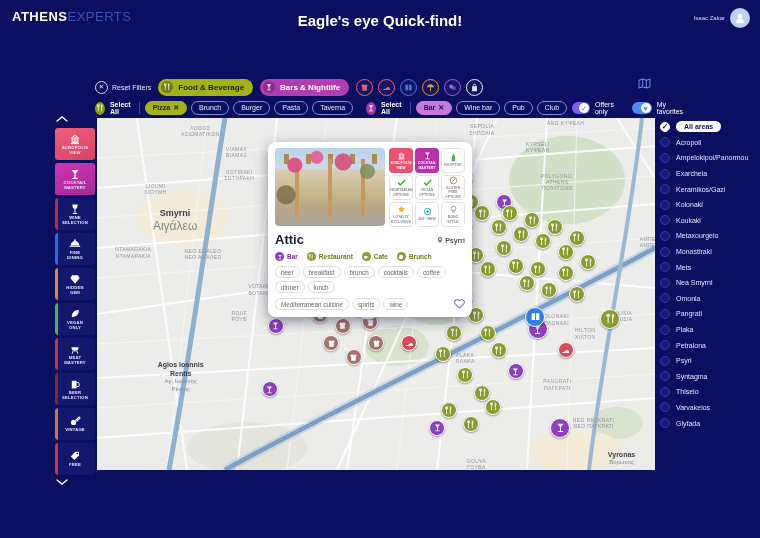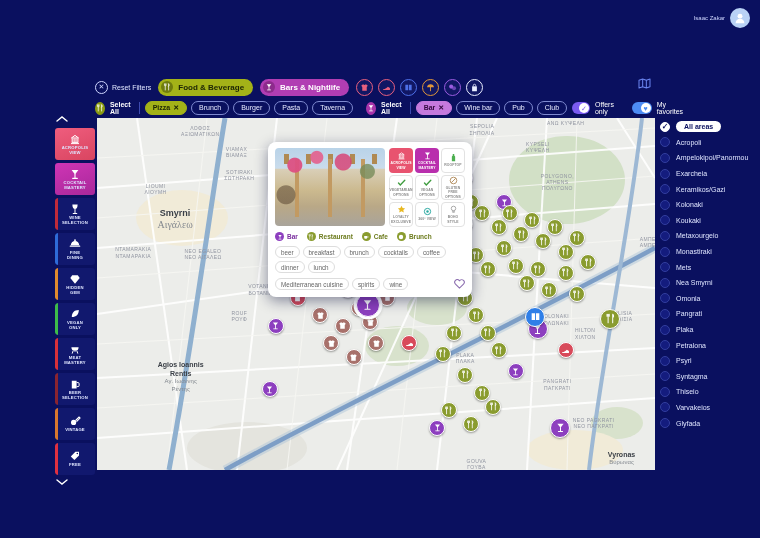--- a/index.html
+++ b/index.html
@@ -65,21 +65,21 @@
   .tile.active2{background:linear-gradient(160deg,#cf35b5,#a8289a);}
   .tile .ticon{color:#fff;}
 
   
   .map{position:absolute;left:97px;top:118px;width:558px;height:352px;background:#ecedea;overflow:hidden;}
   .map svg.base{position:absolute;inset:0;}
   .mlabel{position:absolute;transform:translate(-50%,0);text-align:center;color:#9094a0;font-size:5px;letter-spacing:.4px;line-height:1.25;white-space:nowrap;}
   .mlabel.city{color:#3c4148;font-size:7px;font-weight:bold;letter-spacing:0;}
   .mlabel.city .gr{font-weight:normal;color:#83888f;font-size:6px;}
   .mlabel.big{font-size:9px;}
-  .mlabel.big .gr{font-size:10px;font-family:Liberation Serif, serif;}
+  .mlabel.big .gr{font-size:12px;}
   .marker{position:absolute;border-radius:50%;border:1.8px solid #fff;display:flex;align-items:center;justify-content:center;color:#fff;transform:translate(-50%,-50%);box-shadow:0 1px 2px rgba(0,0,0,.35);cursor:pointer;}
   .marker.sel{box-shadow:0 0 0 2.5px #ffffff,0 2px 4px rgba(0,0,0,.4);}
 
   
   .card{position:absolute;left:171px;top:24px;width:204px;background:#fff;border-radius:8px;box-shadow:0 4px 14px rgba(10,16,60,.45);padding:6px 7px 7px 7px;z-index:60;color:#333;}
   .card-top{display:flex;gap:4px;}
   .photo{width:118px;height:78px;border-radius:4px;overflow:hidden;position:relative;background:
     linear-gradient(180deg,#b9d3e8 0%,#cadcec 26%,#d9cfb8 27%,#cbb98e 55%,#b9a887 75%,#a9a49b 100%);}
   .photo:before{content:"";position:absolute;left:8%;right:6%;top:8%;height:10px;background:repeating-linear-gradient(90deg,#b08a52 0 5px,transparent 5px 22px);}
   .photo:after{content:"";position:absolute;inset:0;background:
@@ -111,20 +111,24 @@
   .abox.checked{background:#fff;border-color:#fff;display:flex;align-items:center;justify-content:center;color:#0a105f;font-size:8px;font-weight:bold;}
   .alabel{font-size:7px;color:#dfe5ff;white-space:nowrap;}
   .alabel.pillw{background:#fff;color:#0a105f;font-weight:bold;border-radius:8px;padding:2px 8px;}
   svg{display:block;}
 </style>
 </head>
 <body>
 
 <div id="app">
 
+  <div class="logo">
+    <span class="l1">ATHENS</span><span class="l2">EXPERTS</span>
+  </div>
+  <div class="page-title">Eagle's eye Quick-find!</div>
   <div class="user">
     <span class="user-name">Isaac Zakar</span>
     <span class="avatar">
       <svg width="14" height="14" viewBox="0 0 12 12">
           <circle cx="6" cy="4.4" r="2.1" fill="#fff"></circle>
           <path d="M2.2 10.5a3.8 3.8 0 017.6 0z" fill="#fff"></path>
         </svg>
     </span>
   </div>
 
@@ -918,20 +922,29 @@
               <span>
                 <svg width="9" height="9" viewBox="0 0 12 12" style="color:#999999">
                   <circle cx="6" cy="4.6" r="3" fill="none" stroke="currentColor" stroke-width="1.1"></circle>
                   <path d="M4.6 7.4v2.8M6 7.6v3M7.4 7.4v2.8" stroke="currentColor" stroke-width=".9"></path>
                 </svg>
               </span>
     <span class="blabel">BOHO STYLE</span>
             </div>
           </div>
       </div>
+      <div class="card-title-row">
+        <span class="card-title">Attic</span>
+        <span class="card-loc">
+          <svg width="6" height="8" viewBox="0 0 12 14">
+              <path d="M6 1a4.3 4.3 0 014.3 4.3C10.3 8.4 6 13 6 13S1.7 8.4 1.7 5.3A4.3 4.3 0 016 1zm0 2.6a1.7 1.7 0 100 3.4 1.7 1.7 0 000-3.4z" fill="#777"></path>
+            </svg>
+          <span>Psyrri</span>
+        </span>
+      </div>
       <div class="card-cats" id="cardcats">
           <span class="ccat" style="color: rgb(122, 47, 158);"><span class="cic" style="background:#8d3fbf">
               <svg width="6" height="6" viewBox="0 0 12 12" style="color:#ffffff">
                 <path d="M2.6 2h6.8L6 6.4z" fill="currentColor"></path>
                 <path d="M6 6v4M3.7 10.4h4.6" stroke="currentColor" stroke-width="1.1" stroke-linecap="round"></path>
               </svg>
             </span>Bar</span>
           <span class="ccat" style="color: rgb(109, 124, 30);"><span class="cic" style="background:#8a9c2f">
               <svg width="6" height="6" viewBox="0 0 12 12" style="color:#ffffff">
                 <path d="M3.4 1.3v3M2.2 1.3v2.2M4.6 1.3v2.2M3.4 4.3v6.2M8.4 1.3v9.2M8.4 1.3c1.3.9 1.3 2.8 0 3.7" stroke="currentColor" stroke-width="1.1" fill="none" stroke-linecap="round"></path>

